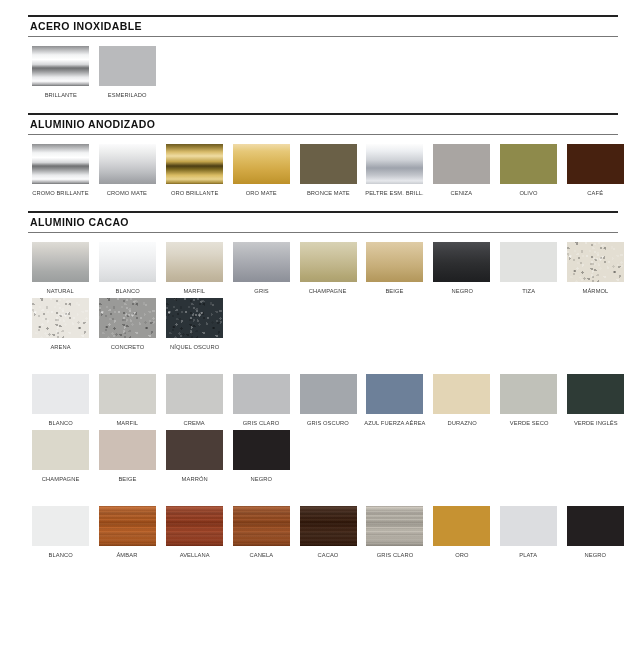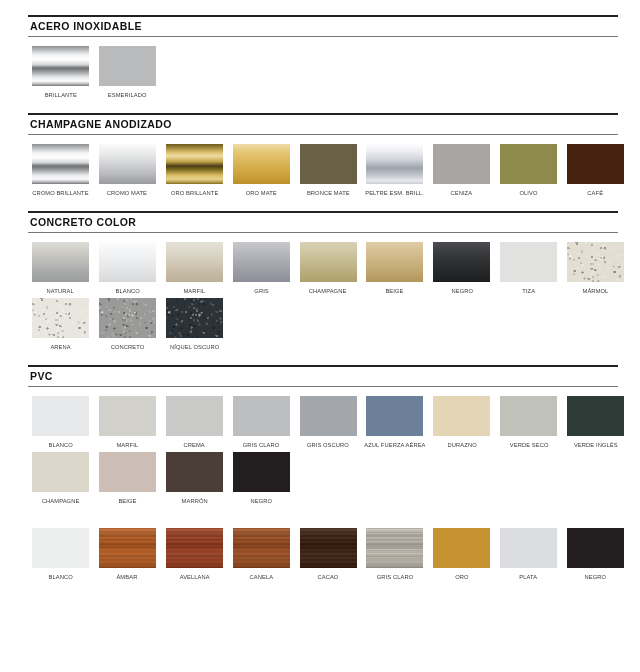--- a/index.html
+++ b/index.html
@@ -91,21 +91,21 @@
             <div class="swatch-cell">
               <div class="swatch-chip" style="background: rgb(185, 186, 188);"></div>
               <div class="swatch-label">ESMERILADO</div>
             </div>
           </div>
         </div>
       </div>
       <div class="spacer-sm"></div>
       <div class="section">
         <div class="section-header">
-          <div class="section-title">CHAMPAGNE ANODIZADO</div>
+          <div class="section-title">ALUMINIO ANODIZADO</div>
         </div>
         <div class="swatch-rows">
           <div class="swatch-row">
             <div class="swatch-cell">
               <div class="swatch-chip" style="background: linear-gradient(rgb(142, 143, 145) 0%, rgb(169, 170, 172) 6%, rgb(242, 243, 244) 22%, rgb(255, 255, 255) 34%, rgb(216, 217, 219) 46%, rgb(111, 112, 114) 55%, rgb(143, 144, 146) 62%, rgb(233, 234, 236) 78%, rgb(252, 252, 253) 88%, rgb(159, 160, 162) 97%, rgb(113, 114, 116) 100%);"></div>
               <div class="swatch-label">CROMO BRILLANTE</div>
             </div>
             <div class="swatch-cell">
               <div class="swatch-chip" style="background: linear-gradient(rgb(251, 251, 252) 0%, rgb(236, 237, 237) 20%, rgb(215, 216, 218) 45%, rgb(189, 191, 194) 70%, rgb(165, 167, 171) 90%, rgb(154, 156, 159) 100%);"></div>
               <div class="swatch-label">CROMO MATE</div>
@@ -137,21 +137,21 @@
             <div class="swatch-cell">
               <div class="swatch-chip" style="background: rgb(71, 33, 15);"></div>
               <div class="swatch-label">CAFÉ</div>
             </div>
           </div>
         </div>
       </div>
       <div class="spacer-sm"></div>
       <div class="section">
         <div class="section-header">
-          <div class="section-title">CONCRETO COLOR</div>
+          <div class="section-title">ALUMINIO CACAO</div>
         </div>
         <div class="swatch-rows">
           <div class="swatch-row">
             <div class="swatch-cell">
               <div class="swatch-chip" style="background: linear-gradient(rgb(222, 220, 214) 0%, rgb(207, 205, 200) 22%, rgb(188, 188, 186) 48%, rgb(168, 170, 169) 74%, rgb(155, 158, 158) 100%);"></div>
               <div class="swatch-label">NATURAL</div>
             </div>
             <div class="swatch-cell">
               <div class="swatch-chip" style="background: linear-gradient(rgb(250, 251, 252) 0%, rgb(242, 243, 244) 30%, rgb(231, 232, 234) 62%, rgb(220, 222, 224) 88%, rgb(214, 216, 218) 100%);"></div>
               <div class="swatch-label">BLANCO</div>
@@ -196,23 +196,20 @@
             </div>
             <div class="swatch-cell">
               <div class="swatch-chip" style="background: radial-gradient(1.2px at 49% 56.1%, rgba(255, 255, 255, 0.15) 0px, rgba(255, 255, 255, 0.15) 100%, rgba(0, 0, 0, 0) 100%), radial-gradient(1.2px at 44.3% 50.6%, rgba(255, 255, 255, 0.29) 0px, rgba(255, 255, 255, 0.29) 100%, rgba(0, 0, 0, 0) 100%), radial-gradient(1.2px at 58.9% 41.1%, rgba(255, 255, 255, 0.27) 0px, rgba(255, 255, 255, 0.27) 100%, rgba(0, 0, 0, 0) 100%), radial-gradient(1.2px at 65.7% 7.7%, rgba(255, 255, 255, 0.15) 0px, rgba(255, 255, 255, 0.15) 100%, rgba(0, 0, 0, 0) 100%), radial-gradient(1.2px at 67.2% 15.8%, rgba(0, 0, 0, 0.21) 0px, rgba(0, 0, 0, 0.21) 100%, rgba(0, 0, 0, 0) 100%), radial-gradient(1.2px at 17.6% 5%, rgba(0, 0, 0, 0.31) 0px, rgba(0, 0, 0, 0.31) 100%, rgba(0, 0, 0, 0) 100%), radial-gradient(1.2px at 12.1% 44.4%, rgba(0, 0, 0, 0.14) 0px, rgba(0, 0, 0, 0.14) 100%, rgba(0, 0, 0, 0) 100%), radial-gradient(1.2px at 41.9% 55%, rgba(0, 0, 0, 0.16) 0px, rgba(0, 0, 0, 0.16) 100%, rgba(0, 0, 0, 0) 100%), radial-gradient(1.2px at 17% 98.6%, rgba(255, 255, 255, 0.15) 0px, rgba(255, 255, 255, 0.15) 100%, rgba(0, 0, 0, 0) 100%), radial-gradient(1.2px at 54.7% 33%, rgba(255, 255, 255, 0.27) 0px, rgba(255, 255, 255, 0.27) 100%, rgba(0, 0, 0, 0) 100%), radial-gradient(1.2px at 35.2% 35%, rgba(255, 255, 255, 0.3) 0px, rgba(255, 255, 255, 0.3) 100%, rgba(0, 0, 0, 0) 100%), radial-gradient(1.2px at 23.9% 88.4%, rgba(255, 255, 255, 0.15) 0px, rgba(255, 255, 255, 0.15) 100%, rgba(0, 0, 0, 0) 100%), radial-gradient(1.2px at 60.3% 40.2%, rgba(0, 0, 0, 0.24) 0px, rgba(0, 0, 0, 0.24) 100%, rgba(0, 0, 0, 0) 100%), radial-gradient(1.2px at 13.6% 22.4%, rgba(255, 255, 255, 0.12) 0px, rgba(255, 255, 255, 0.12) 100%, rgba(0, 0, 0, 0) 100%), radial-gradient(1.2px at 4.8% 41.2%, rgba(0, 0, 0, 0.24) 0px, rgba(0, 0, 0, 0.24) 100%, rgba(0, 0, 0, 0) 100%), radial-gradient(1.2px at 95.5% 32.5%, rgba(255, 255, 255, 0.21) 0px, rgba(255, 255, 255, 0.21) 100%, rgba(0, 0, 0, 0) 100%), radial-gradient(1.2px at 43.9% 83.8%, rgba(255, 255, 255, 0.2) 0px, rgba(255, 255, 255, 0.2) 100%, rgba(0, 0, 0, 0) 100%), radial-gradient(1.2px at 26.4% 23.7%, rgba(0, 0, 0, 0.13) 0px, rgba(0, 0, 0, 0.13) 100%, rgba(0, 0, 0, 0) 100%), radial-gradient(1.2px at 27% 76.7%, rgba(0, 0, 0, 0.31) 0px, rgba(0, 0, 0, 0.31) 100%, rgba(0, 0, 0, 0) 100%), radial-gradient(1.2px at 92.7% 86%, rgba(0, 0, 0, 0.24) 0px, rgba(0, 0, 0, 0.24) 100%, rgba(0, 0, 0, 0) 100%), radial-gradient(1.2px at 55.5% 2.4%, rgba(255, 255, 255, 0.18) 0px, rgba(255, 255, 255, 0.18) 100%, rgba(0, 0, 0, 0) 100%), radial-gradient(1.2px at 21.5% 39.4%, rgba(0, 0, 0, 0.26) 0px, rgba(0, 0, 0, 0.26) 100%, rgba(0, 0, 0, 0) 100%), radial-gradient(1.2px at 26.7% 95.6%, rgba(255, 255, 255, 0.18) 0px, rgba(255, 255, 255, 0.18) 100%, rgba(0, 0, 0, 0) 100%), radial-gradient(1.2px at 58.6% 44.1%, rgba(255, 255, 255, 0.32) 0px, rgba(255, 255, 255, 0.32) 100%, rgba(0, 0, 0, 0) 100%), radial-gradient(1.2px at 45.6% 87.2%, rgba(0, 0, 0, 0.2) 0px, rgba(0, 0, 0, 0.2) 100%, rgba(0, 0, 0, 0) 100%), radial-gradient(1.2px at 12.5% 79.3%, rgba(0, 0, 0, 0.16) 0px, rgba(0, 0, 0, 0.16) 100%, rgba(0, 0, 0, 0) 100%), radial-gradient(1.2px at 2.4% 15.4%, rgba(0, 0, 0, 0.25) 0px, rgba(0, 0, 0, 0.25) 100%, rgba(0, 0, 0, 0) 100%), radial-gradient(1.2px at 66% 87%, rgba(255, 255, 255, 0.28) 0px, rgba(255, 255, 255, 0.28) 100%, rgba(0, 0, 0, 0) 100%), radial-gradient(1.2px at 16.9% 3.7%, rgba(255, 255, 255, 0.1) 0px, rgba(255, 255, 255, 0.1) 100%, rgba(0, 0, 0, 0) 100%), radial-gradient(1.2px at 53.7% 83.1%, rgba(0, 0, 0, 0.13) 0px, rgba(0, 0, 0, 0.13) 100%, rgba(0, 0, 0, 0) 100%), radial-gradient(1.2px at 49.4% 5.2%, rgba(255, 255, 255, 0.21) 0px, rgba(255, 255, 255, 0.21) 100%, rgba(0, 0, 0, 0) 100%), radial-gradient(1.2px at 6.4% 35.6%, rgba(255, 255, 255, 0.17) 0px, rgba(255, 255, 255, 0.17) 100%, rgba(0, 0, 0, 0) 100%), radial-gradient(1.2px at 79.1% 13.7%, rgba(255, 255, 255, 0.1) 0px, rgba(255, 255, 255, 0.1) 100%, rgba(0, 0, 0, 0) 100%), radial-gradient(1.2px at 62.4% 8.6%, rgba(255, 255, 255, 0.12) 0px, rgba(255, 255, 255, 0.12) 100%, rgba(0, 0, 0, 0) 100%), radial-gradient(1.2px at 47.8% 41.5%, rgba(255, 255, 255, 0.27) 0px, rgba(255, 255, 255, 0.27) 100%, rgba(0, 0, 0, 0) 100%), radial-gradient(1.2px at 45.1% 73.9%, rgba(255, 255, 255, 0.3) 0px, rgba(255, 255, 255, 0.3) 100%, rgba(0, 0, 0, 0) 100%), radial-gradient(1.2px at 71.7% 63.9%, rgba(255, 255, 255, 0.18) 0px, rgba(255, 255, 255, 0.18) 100%, rgba(0, 0, 0, 0) 100%), radial-gradient(1.2px at 7.7% 88.1%, rgba(255, 255, 255, 0.12) 0px, rgba(255, 255, 255, 0.12) 100%, rgba(0, 0, 0, 0) 100%), radial-gradient(1.2px at 18.6% 30.4%, rgba(255, 255, 255, 0.23) 0px, rgba(255, 255, 255, 0.23) 100%, rgba(0, 0, 0, 0) 100%), radial-gradient(1.2px at 44% 37.7%, rgba(0, 0, 0, 0.3) 0px, rgba(0, 0, 0, 0.3) 100%, rgba(0, 0, 0, 0) 100%), radial-gradient(1.2px at 52.8% 42.2%, rgba(255, 255, 255, 0.3) 0px, rgba(255, 255, 255, 0.3) 100%, rgba(0, 0, 0, 0) 100%), radial-gradient(1.2px at 66.2% 49.9%, rgba(0, 0, 0, 0.25) 0px, rgba(0, 0, 0, 0.25) 100%, rgba(0, 0, 0, 0) 100%), radial-gradient(1.2px at 45.8% 96.7%, rgba(0, 0, 0, 0.19) 0px, rgba(0, 0, 0, 0.19) 100%, rgba(0, 0, 0, 0) 100%), radial-gradient(1.2px at 49.8% 70.3%, rgba(0, 0, 0, 0.3) 0px, rgba(0, 0, 0, 0.3) 100%, rgba(0, 0, 0, 0) 100%), radial-gradient(1.2px at 54.5% 99%, rgba(0, 0, 0, 0.28) 0px, rgba(0, 0, 0, 0.28) 100%, rgba(0, 0, 0, 0) 100%), radial-gradient(1.2px at 44% 7.5%, rgba(0, 0, 0, 0.22) 0px, rgba(0, 0, 0, 0.22) 100%, rgba(0, 0, 0, 0) 100%), radial-gradient(1.2px at 65.2% 39.1%, rgba(0, 0, 0, 0.27) 0px, rgba(0, 0, 0, 0.27) 100%, rgba(0, 0, 0, 0) 100%), radial-gradient(1.2px at 50.2% 44.4%, rgba(0, 0, 0, 0.26) 0px, rgba(0, 0, 0, 0.26) 100%, rgba(0, 0, 0, 0) 100%), radial-gradient(1.2px at 5.2% 36.9%, rgba(255, 255, 255, 0.32) 0px, rgba(255, 255, 255, 0.32) 100%, rgba(0, 0, 0, 0) 100%), radial-gradient(1.2px at 65.9% 15.4%, rgba(0, 0, 0, 0.14) 0px, rgba(0, 0, 0, 0.14) 100%, rgba(0, 0, 0, 0) 100%), radial-gradient(1.2px at 20% 52.8%, rgba(255, 255, 255, 0.1) 0px, rgba(255, 255, 255, 0.1) 100%, rgba(0, 0, 0, 0) 100%), radial-gradient(1.2px at 95.9% 51.4%, rgba(255, 255, 255, 0.19) 0px, rgba(255, 255, 255, 0.19) 100%, rgba(0, 0, 0, 0) 100%), radial-gradient(1.2px at 18.4% 65.8%, rgba(255, 255, 255, 0.26) 0px, rgba(255, 255, 255, 0.26) 100%, rgba(0, 0, 0, 0) 100%), radial-gradient(1.2px at 30.5% 90.8%, rgba(0, 0, 0, 0.19) 0px, rgba(0, 0, 0, 0.19) 100%, rgba(0, 0, 0, 0) 100%), radial-gradient(1.2px at 83% 17.8%, rgba(255, 255, 255, 0.19) 0px, rgba(255, 255, 255, 0.19) 100%, rgba(0, 0, 0, 0) 100%), radial-gradient(1.2px at 89.4% 56.8%, rgba(255, 255, 255, 0.14) 0px, rgba(255, 255, 255, 0.14) 100%, rgba(0, 0, 0, 0) 100%), radial-gradient(1.2px at 48.5% 25.1%, rgba(255, 255, 255, 0.21) 0px, rgba(255, 255, 255, 0.21) 100%, rgba(0, 0, 0, 0) 100%), radial-gradient(1.2px at 33.1% 2.8%, rgba(255, 255, 255, 0.26) 0px, rgba(255, 255, 255, 0.26) 100%, rgba(0, 0, 0, 0) 100%), radial-gradient(1.2px at 45.6% 55.3%, rgba(0, 0, 0, 0.12) 0px, rgba(0, 0, 0, 0.12) 100%, rgba(0, 0, 0, 0) 100%), radial-gradient(1.2px at 40.5% 22.3%, rgba(255, 255, 255, 0.11) 0px, rgba(255, 255, 255, 0.11) 100%, rgba(0, 0, 0, 0) 100%), radial-gradient(1.2px at 12.7% 72.8%, rgba(0, 0, 0, 0.11) 0px, rgba(0, 0, 0, 0.11) 100%, rgba(0, 0, 0, 0) 100%), radial-gradient(1.2px at 53.7% 27.9%, rgba(255, 255, 255, 0.15) 0px, rgba(255, 255, 255, 0.15) 100%, rgba(0, 0, 0, 0) 100%), radial-gradient(1.2px at 73.2% 49.2%, rgba(255, 255, 255, 0.24) 0px, rgba(255, 255, 255, 0.24) 100%, rgba(0, 0, 0, 0) 100%), radial-gradient(1.2px at 88.7% 94.8%, rgba(255, 255, 255, 0.31) 0px, rgba(255, 255, 255, 0.31) 100%, rgba(0, 0, 0, 0) 100%), radial-gradient(1.2px at 80.3% 41.2%, rgba(255, 255, 255, 0.15) 0px, rgba(255, 255, 255, 0.15) 100%, rgba(0, 0, 0, 0) 100%), radial-gradient(1.2px at 13.4% 72.4%, rgba(0, 0, 0, 0.31) 0px, rgba(0, 0, 0, 0.31) 100%, rgba(0, 0, 0, 0) 100%), radial-gradient(1.2px at 27.6% 35.3%, rgba(255, 255, 255, 0.14) 0px, rgba(255, 255, 255, 0.14) 100%, rgba(0, 0, 0, 0) 100%), radial-gradient(1.2px at 92% 61.9%, rgba(0, 0, 0, 0.26) 0px, rgba(0, 0, 0, 0.26) 100%, rgba(0, 0, 0, 0) 100%), radial-gradient(1.2px at 27.6% 58.5%, rgba(255, 255, 255, 0.26) 0px, rgba(255, 255, 255, 0.26) 100%, rgba(0, 0, 0, 0) 100%), radial-gradient(1.2px at 96.2% 60.9%, rgba(255, 255, 255, 0.17) 0px, rgba(255, 255, 255, 0.17) 100%, rgba(0, 0, 0, 0) 100%), radial-gradient(1.2px at 55.6% 56.7%, rgba(255, 255, 255, 0.19) 0px, rgba(255, 255, 255, 0.19) 100%, rgba(0, 0, 0, 0) 100%), radial-gradient(1.2px at 82.6% 74.3%, rgba(0, 0, 0, 0.22) 0px, rgba(0, 0, 0, 0.22) 100%, rgba(0, 0, 0, 0) 100%), radial-gradient(1.2px at 61% 38.4%, rgba(255, 255, 255, 0.13) 0px, rgba(255, 255, 255, 0.13) 100%, rgba(0, 0, 0, 0) 100%), radial-gradient(1.2px at 37.8% 92.2%, rgba(0, 0, 0, 0.3) 0px, rgba(0, 0, 0, 0.3) 100%, rgba(0, 0, 0, 0) 100%), radial-gradient(1.2px at 45% 86.4%, rgba(255, 255, 255, 0.12) 0px, rgba(255, 255, 255, 0.12) 100%, rgba(0, 0, 0, 0) 100%), radial-gradient(1.2px at 88.8% 34.4%, rgba(255, 255, 255, 0.15) 0px, rgba(255, 255, 255, 0.15) 100%, rgba(0, 0, 0, 0) 100%), radial-gradient(1.2px at 5.1% 35.2%, rgba(255, 255, 255, 0.32) 0px, rgba(255, 255, 255, 0.32) 100%, rgba(0, 0, 0, 0) 100%), radial-gradient(1.2px at 81.4% 61.4%, rgba(0, 0, 0, 0.11) 0px, rgba(0, 0, 0, 0.11) 100%, rgba(0, 0, 0, 0) 100%), radial-gradient(1.2px at 46.3% 15.7%, rgba(255, 255, 255, 0.17) 0px, rgba(255, 255, 255, 0.17) 100%, rgba(0, 0, 0, 0) 100%), radial-gradient(1.2px at 24.3% 52.2%, rgba(0, 0, 0, 0.15) 0px, rgba(0, 0, 0, 0.15) 100%, rgba(0, 0, 0, 0) 100%), radial-gradient(1.2px at 58.6% 66.1%, rgba(255, 255, 255, 0.12) 0px, rgba(255, 255, 255, 0.12) 100%, rgba(0, 0, 0, 0) 100%), radial-gradient(1.2px at 0% 48.7%, rgba(255, 255, 255, 0.1) 0px, rgba(255, 255, 255, 0.1) 100%, rgba(0, 0, 0, 0) 100%), radial-gradient(1.2px at 62% 9.9%, rgba(255, 255, 255, 0.17) 0px, rgba(255, 255, 255, 0.17) 100%, rgba(0, 0, 0, 0) 100%), radial-gradient(1.2px at 43.2% 67.1%, rgba(0, 0, 0, 0.29) 0px, rgba(0, 0, 0, 0.29) 100%, rgba(0, 0, 0, 0) 100%), radial-gradient(1.2px at 16.7% 0.3%, rgba(0, 0, 0, 0.32) 0px, rgba(0, 0, 0, 0.32) 100%, rgba(0, 0, 0, 0) 100%), radial-gradient(1.2px at 84.8% 75.1%, rgba(0, 0, 0, 0.3) 0px, rgba(0, 0, 0, 0.3) 100%, rgba(0, 0, 0, 0) 100%), radial-gradient(1.2px at 1.9% 31%, rgba(0, 0, 0, 0.11) 0px, rgba(0, 0, 0, 0.11) 100%, rgba(0, 0, 0, 0) 100%), radial-gradient(1.2px at 63% 37.1%, rgba(255, 255, 255, 0.31) 0px, rgba(255, 255, 255, 0.31) 100%, rgba(0, 0, 0, 0) 100%), radial-gradient(1.2px at 59.6% 14.3%, rgba(0, 0, 0, 0.26) 0px, rgba(0, 0, 0, 0.26) 100%, rgba(0, 0, 0, 0) 100%), radial-gradient(1.2px at 1.3% 24.5%, rgba(255, 255, 255, 0.17) 0px, rgba(255, 255, 255, 0.17) 100%, rgba(0, 0, 0, 0) 100%), rgb(43, 51, 56);"></div>
               <div class="swatch-label">NÍQUEL OSCURO</div>
             </div>
           </div>
         </div>
       </div>
       <div class="spacer-sm"></div>
       <div class="section">
-        <div class="section-header">
-          <div class="section-title">PVC</div>
-        </div>
         <div class="swatch-rows">
           <div class="swatch-row">
             <div class="swatch-cell">
               <div class="swatch-chip" style="background: rgb(232, 233, 235);"></div>
               <div class="swatch-label">BLANCO</div>
             </div>
             <div class="swatch-cell">
               <div class="swatch-chip" style="background: rgb(210, 209, 203);"></div>
               <div class="swatch-label">MARFIL</div>
             </div>

